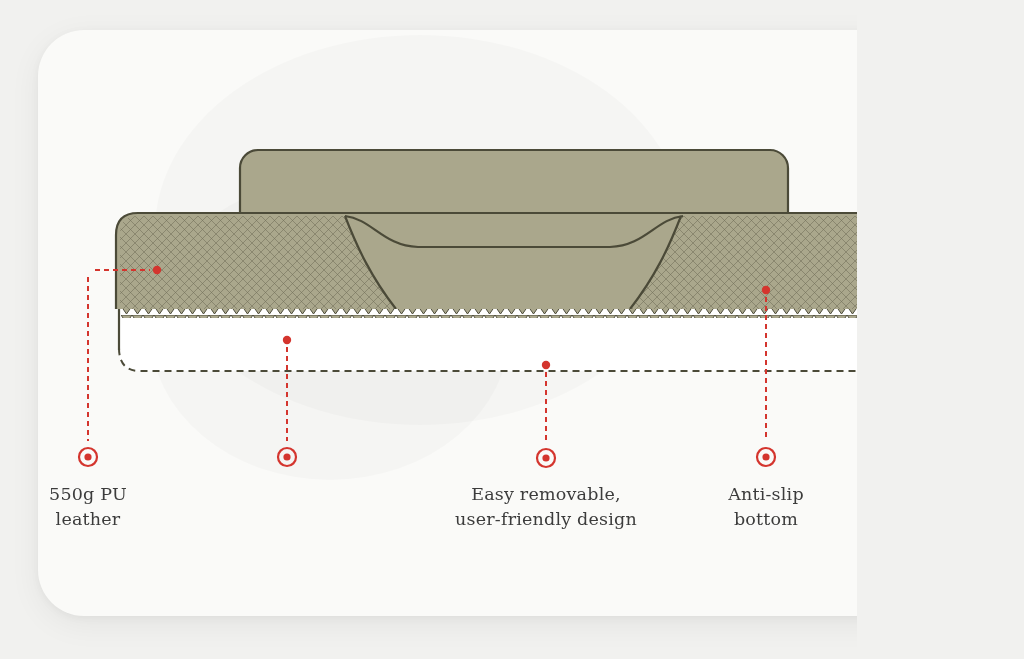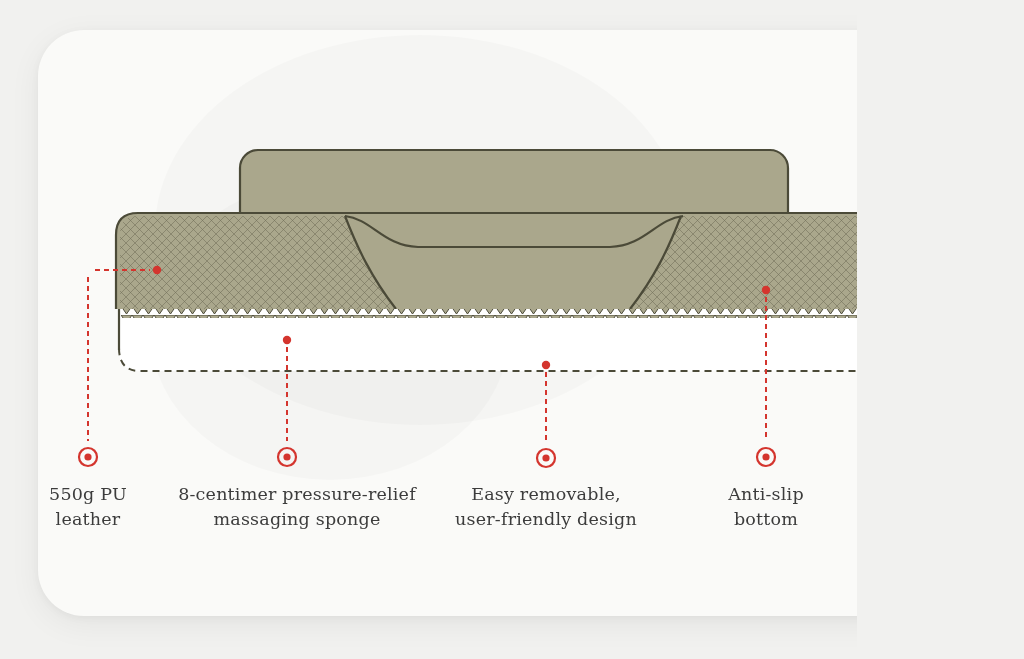--- a/index.html
+++ b/index.html
@@ -112,19 +112,17 @@
       <circle cx="546" cy="458" r="3.6" class="accent-fill"></circle>
     </g>
     <g>
       <circle cx="766" cy="457" r="9" class="no-fill accent-stroke" stroke-width="2.2"></circle>
       <circle cx="766" cy="457" r="3.6" class="accent-fill"></circle>
     </g>
   </svg>
 
   <div class="callout-label cl-1">550g PU
 leather</div>
-  <div class="callout-label cl-2">8-centimer pressure-relief
-massaging sponge</div>
   <div class="callout-label cl-4">Anti-slip
 bottom</div>
   <div class="callout-label cl-3">Easy removable,
 user-friendly design</div>
 </div>
 
 </body></html>

